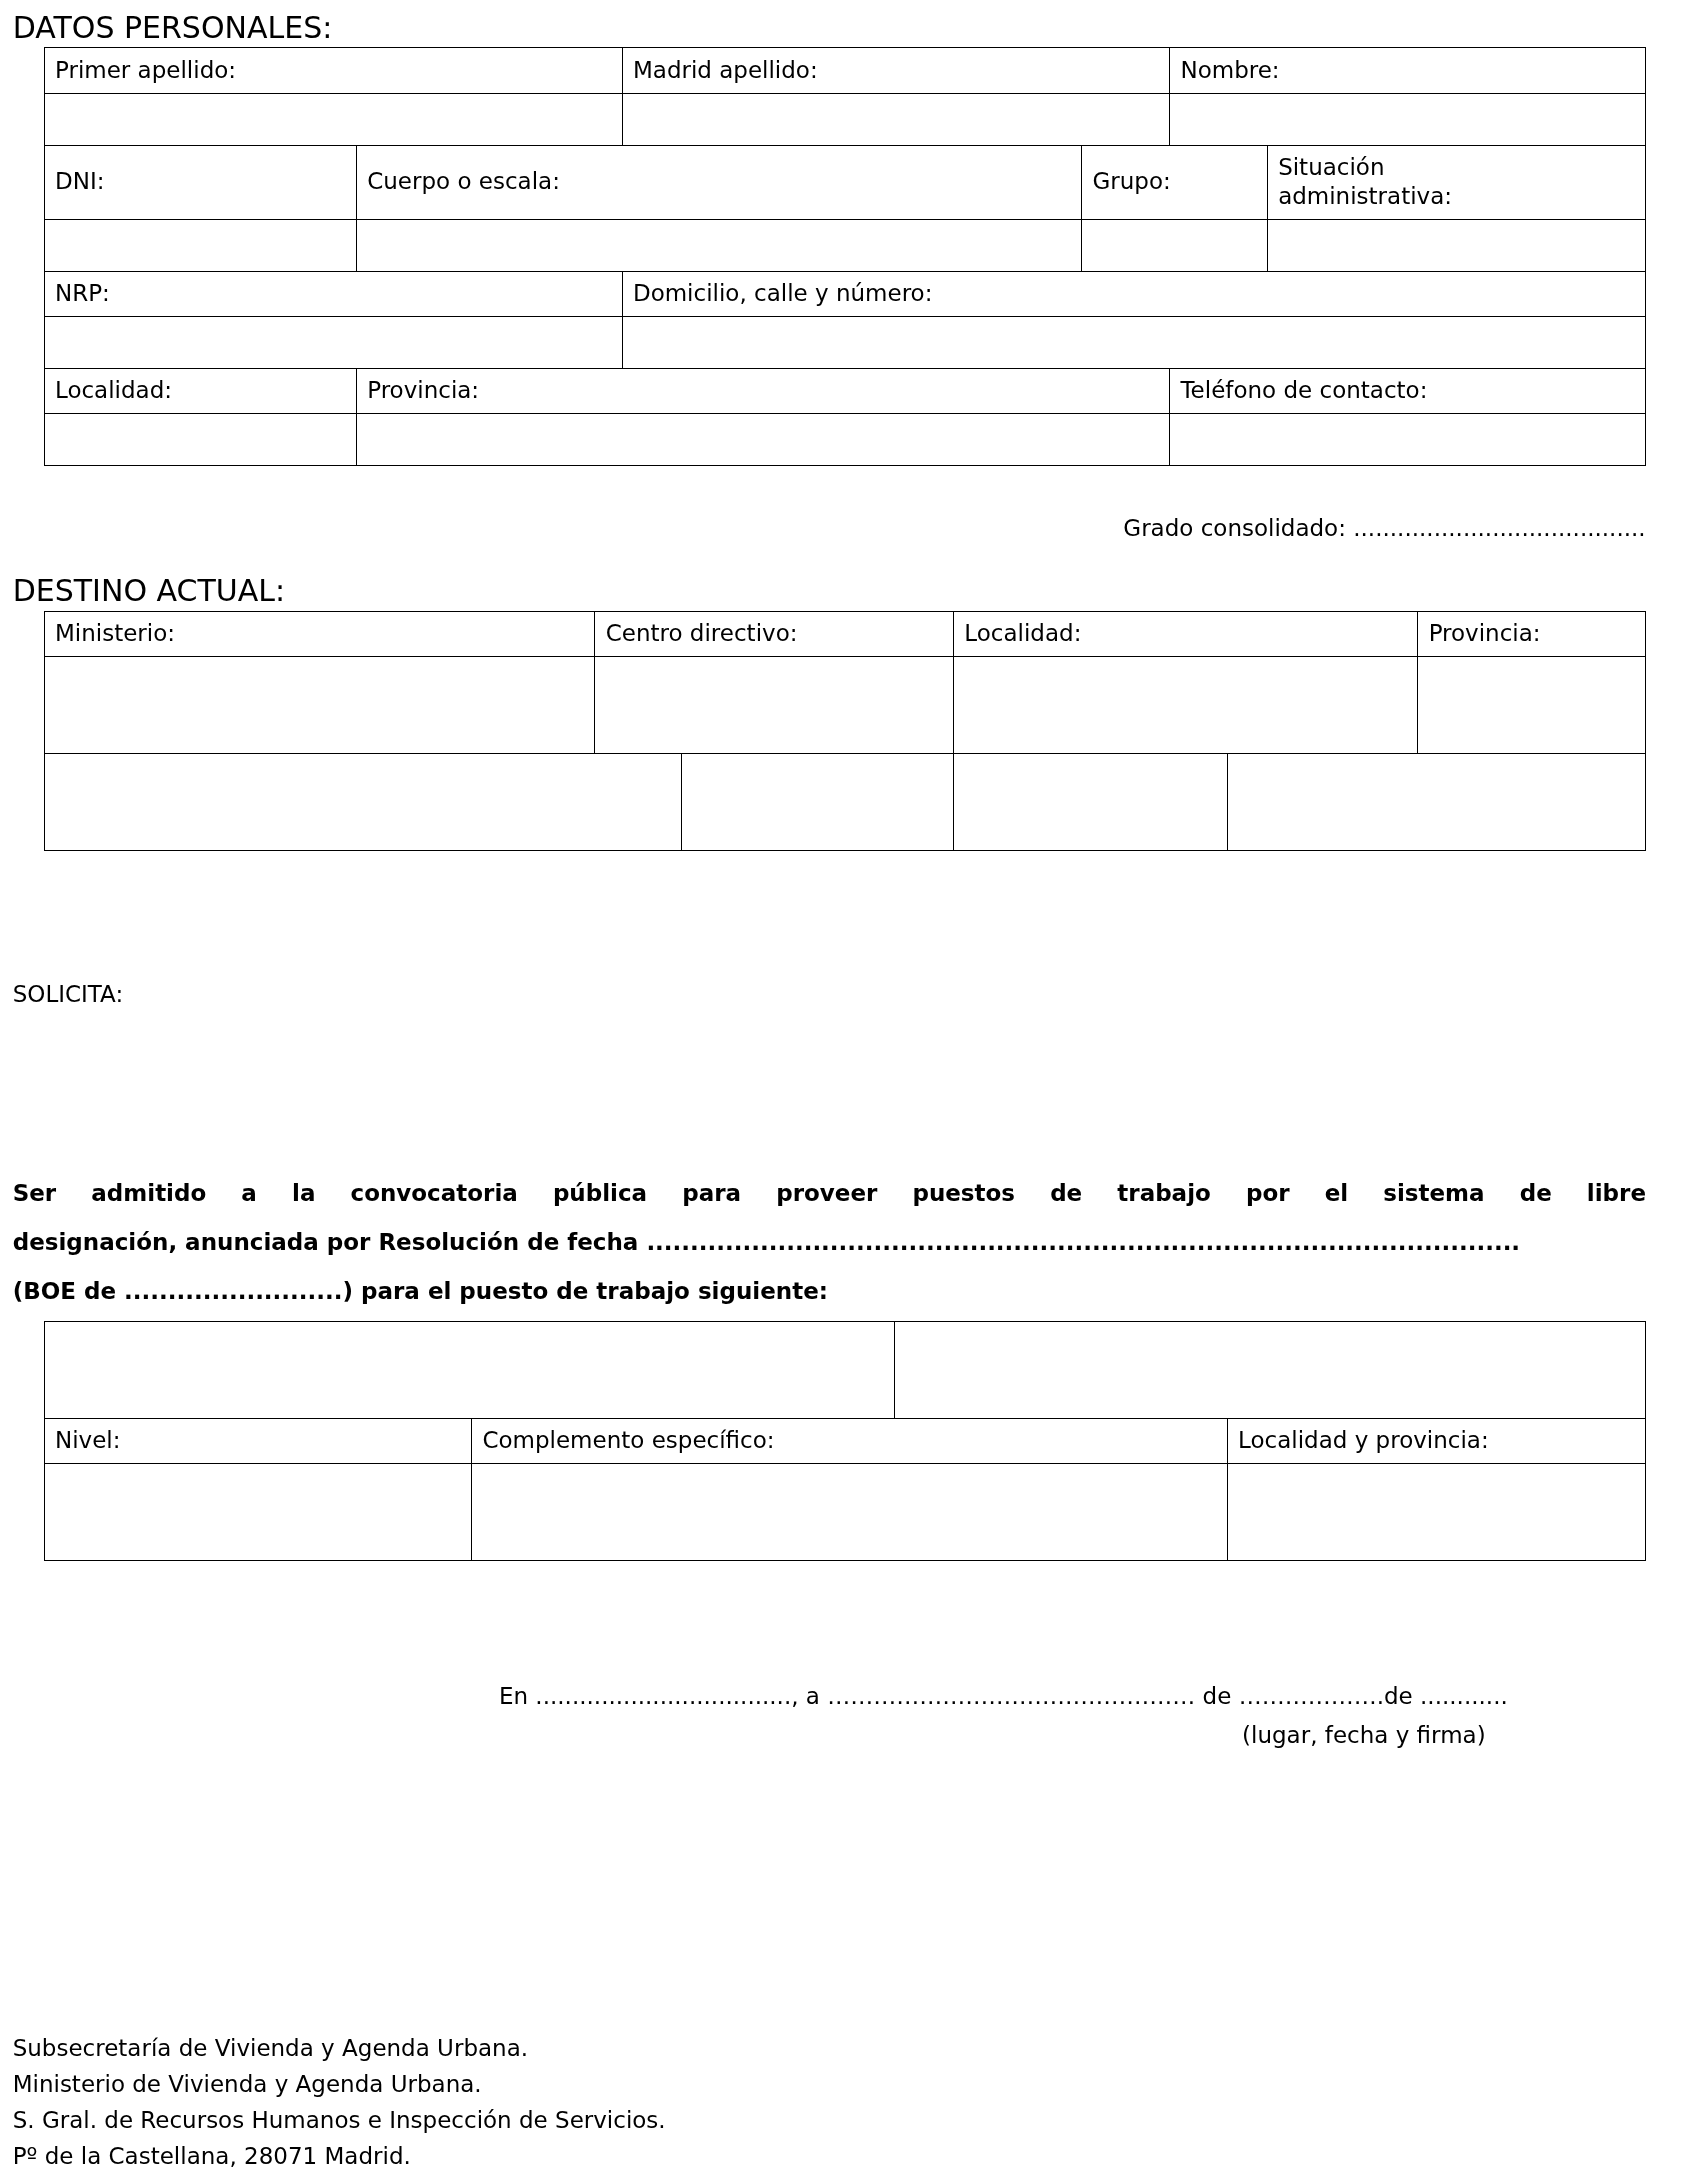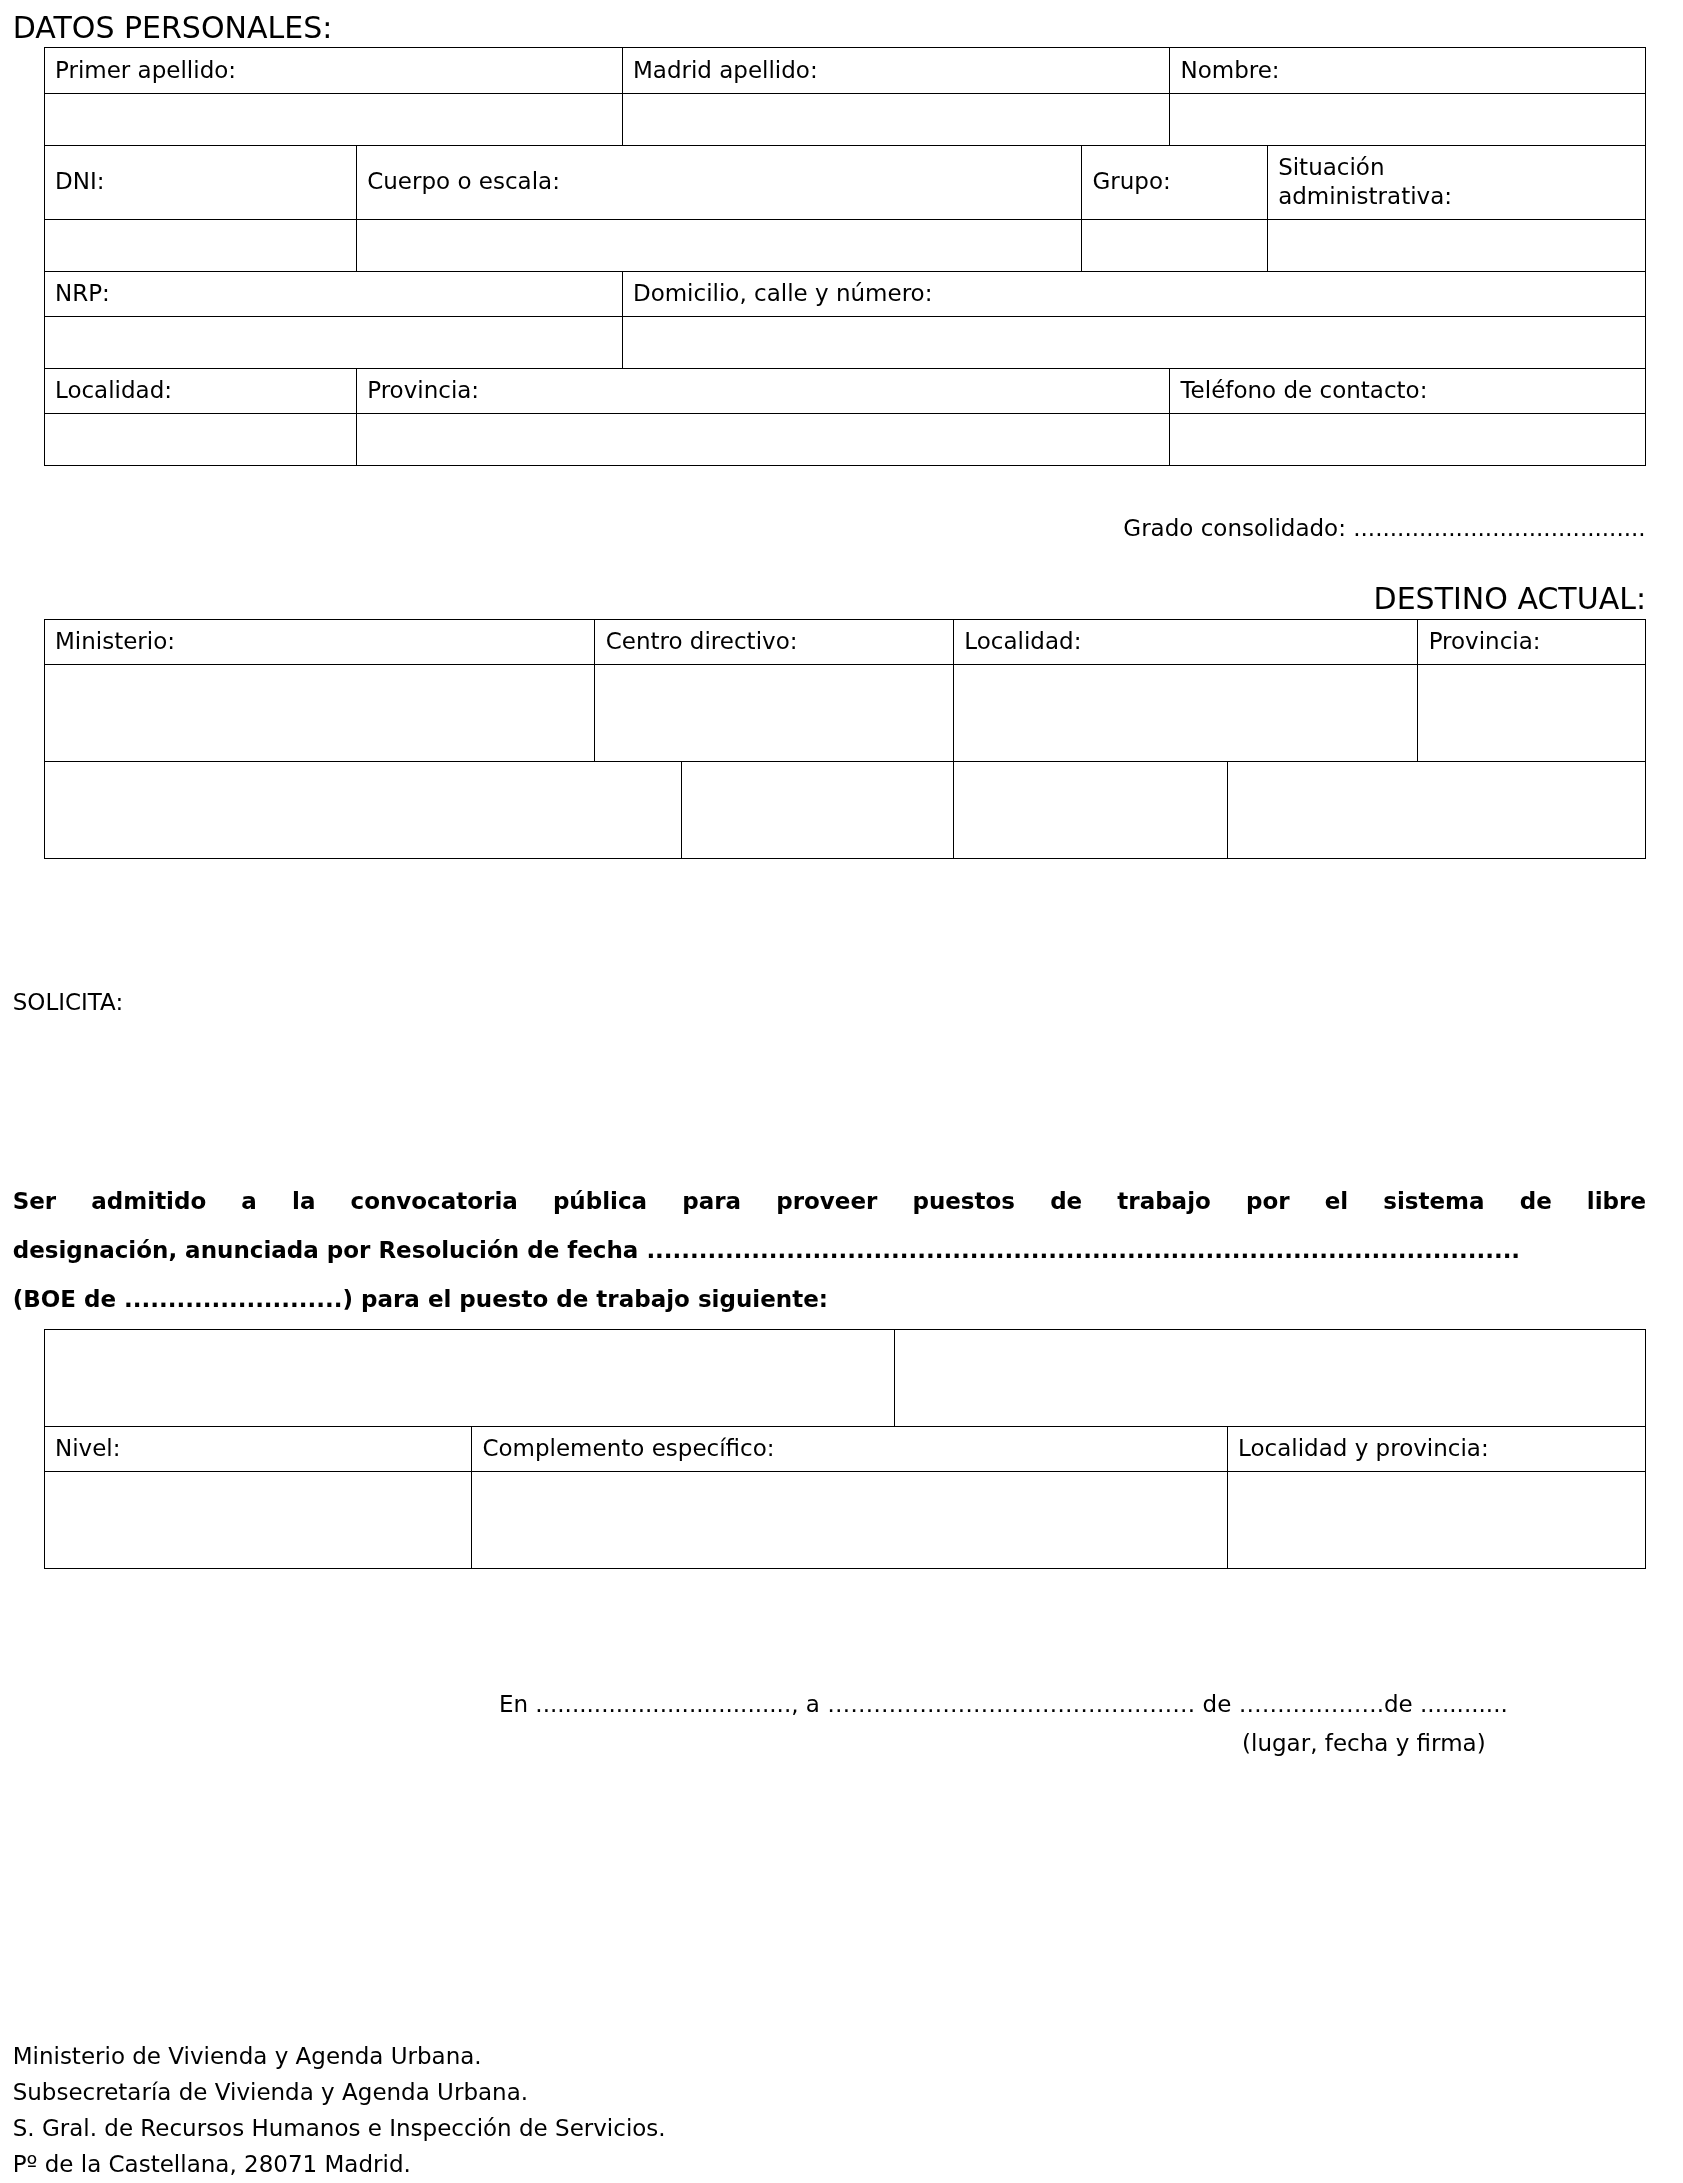--- a/index.html
+++ b/index.html
@@ -35,21 +35,21 @@
   .t2 tr.blank td, .t3 tr.blank td { height: 97px; }
 
   .grado-line {
     width: 1602px;
     margin-left: 31px;
     margin-top: 46px;
     text-align: right;
     line-height: 32px;
   }
 
-  .title-destino { margin-top: 40px; text-align: right; }
+  .title-destino { margin-top: 32px; }
 
   .solicita { display: flex; margin-top: 119px; flex-direction: column; }
   .sol-label { width: 199px; flex: 0 0 199px; line-height: 49px; }
   .sol-text { flex: 1; font-weight: bold; }
   .sol-line { line-height: 49px; white-space: nowrap; }
   .sol-line.just { text-align: justify; text-align-last: justify; white-space: normal; }
 
   .t3 { margin-top: 51px; }
 
   .firma { margin-top: 117px; text-align: center; }
@@ -193,20 +193,20 @@
       </tr>
     </tbody>
   </table>
 
   <div class="firma">
     <div class="firma-line">En ..................................., a ………………………………………… de ……………….de ............</div>
     <div class="firma-sub">(lugar, fecha y firma)</div>
   </div>
 
   <div class="footer">
+    <div>Subsecretaría de Vivienda y Agenda Urbana.</div>
     <div>Ministerio de Vivienda y Agenda Urbana.</div>
-    <div>Subsecretaría de Vivienda y Agenda Urbana.</div>
     <div>S. Gral. de Recursos Humanos e Inspección de Servicios.</div>
     <div>Pº de la Castellana, 28071 Madrid.</div>
   </div>
 
 </div>
 
 
 </body></html>

